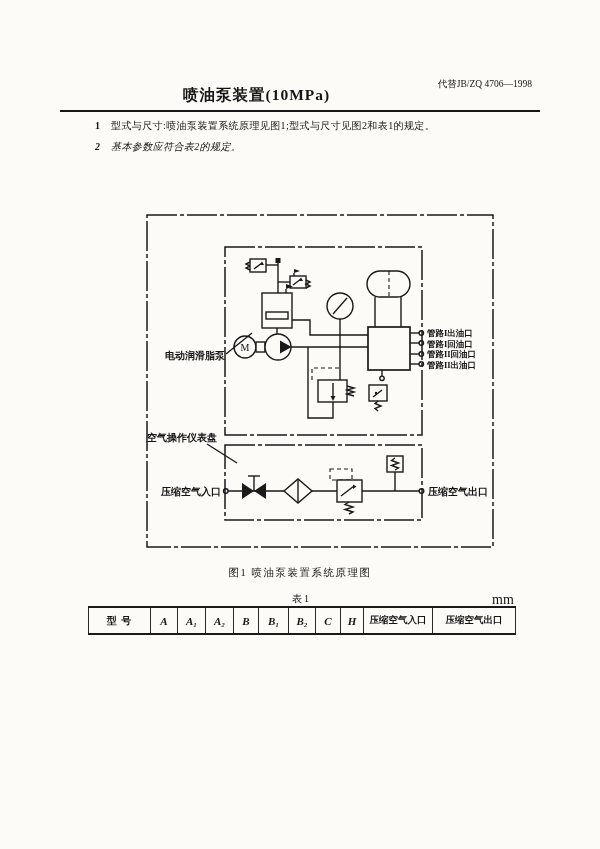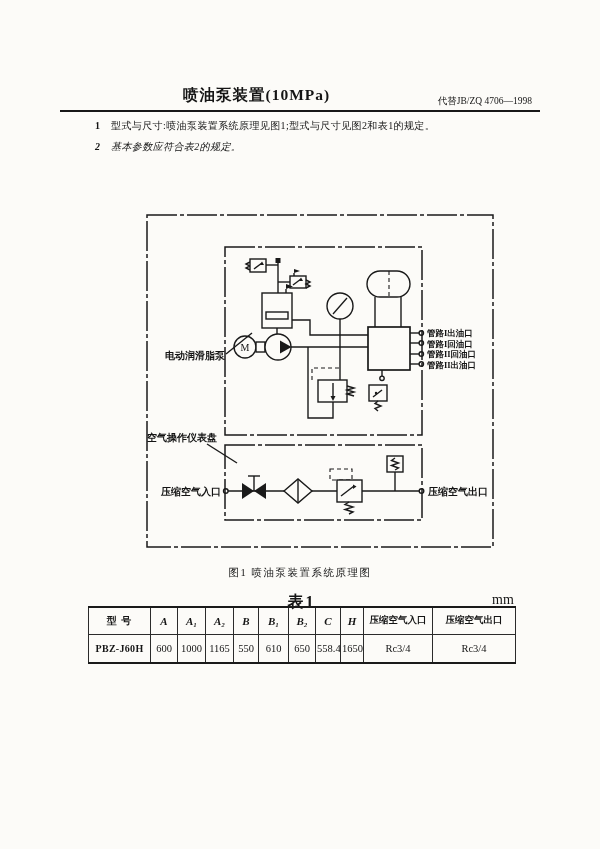--- a/index.html
+++ b/index.html
@@ -6,40 +6,40 @@
   body{
     width:600px;height:849px;position:relative;background:#fcfbf8;
     font-family:"Liberation Serif","DejaVu Serif",serif;color:#151515;
     overflow:hidden;
   }
   .abs{position:absolute;}
   
   .doc-title{left:183px;top:85px;font-size:15.5px;font-weight:bold;letter-spacing:1px;}
   .std-block{left:380px;top:78px;width:152px;text-align:right;line-height:1.25;}
   .std-no{font-size:11px;font-weight:600;letter-spacing:.3px;}
-  .std-rep{font-size:9.5px;margin-top:18px;}
+  .std-rep{font-size:9.5px;margin-top:1px;}
   .head-rule{left:60px;top:110px;width:480px;height:2px;background:#181818;}
   
   .clause{left:95px;font-size:10px;letter-spacing:.4px;white-space:nowrap;}
   .clause .no{display:inline-block;width:16px;font-weight:600;}
   .c1{top:119px;} .c2{top:140px;font-style:italic;}
   
   svg{position:absolute;left:0;top:205px;}
   .ln{fill:none;stroke:#1a1a1a;stroke-width:1.4;}
   .lnf{fill:#fcfbf8;stroke:#1a1a1a;stroke-width:1.4;}
   .thk{stroke-width:1.7;}
   .chain{fill:none;stroke:#1a1a1a;stroke-width:1.5;stroke-dasharray:30 3 4 3;}
   .dash{fill:none;stroke:#1a1a1a;stroke-width:1.1;stroke-dasharray:4 3;}
   .solid{fill:#1a1a1a;stroke:none;}
   text{font-family:"Liberation Serif","DejaVu Serif",serif;fill:#141414;}
   .flabel{font-size:10px;font-weight:bold;}
   .plabel{font-size:8.5px;font-weight:bold;}
   .mlabel{font-size:10px;}
   .fig-caption{left:88px;top:566px;width:424px;text-align:center;font-size:10.5px;font-weight:normal;letter-spacing:1.5px;}
-  .tbl-caption{left:88px;top:592px;width:427px;text-align:center;font-size:16px;font-weight:bold;letter-spacing:2px;}
+  .tbl-caption{left:88px;top:592px;width:427px;text-align:center;font-size:10px;font-weight:normal;letter-spacing:2px;}
   .tbl-unit{left:492px;top:592px;font-size:14px;}
   
   table.spec{
     position:absolute;left:88px;top:606px;width:427px;table-layout:fixed;
     border-collapse:collapse;
     border-top:2.5px solid #1a1a1a;border-bottom:2.5px solid #1a1a1a;
   }
   table.spec th,table.spec td{
     border:1px solid #2b2b2b;text-align:center;vertical-align:middle;padding:1px;
     overflow:hidden;
@@ -239,27 +239,14 @@
     <th class="dim">A₁</th>
     <th class="dim">A₂</th>
     <th class="dim">B</th>
     <th class="dim">B₁</th>
     <th class="dim">B₂</th>
     <th class="dim">C</th>
     <th class="dim">H</th>
     <th class="h-air">压缩空气入口</th>
     <th class="h-air">压缩空气出口</th>
   </tr>
-  <tr>
-    <td class="model">PBZ-J60H</td>
-    <td class="num">600</td>
-    <td class="num">1000</td>
-    <td class="num">1165</td>
-    <td class="num">550</td>
-    <td class="num">610</td>
-    <td class="num">650</td>
-    <td class="num">558.4</td>
-    <td class="num">1650</td>
-    <td class="num">Rc3/4</td>
-    <td class="num">Rc3/4</td>
-  </tr>
 </tbody>
   </table>
 
 </body></html>

